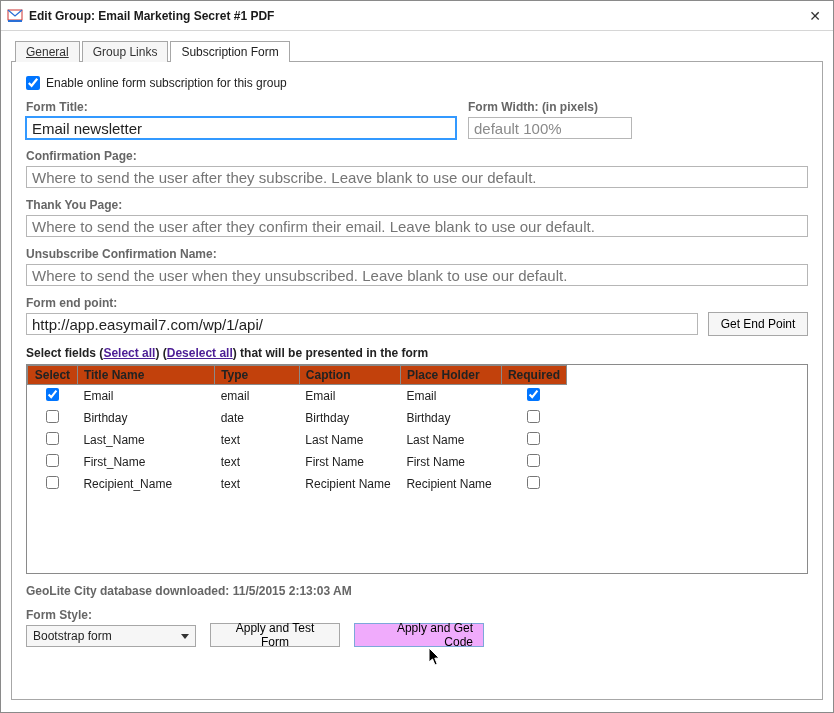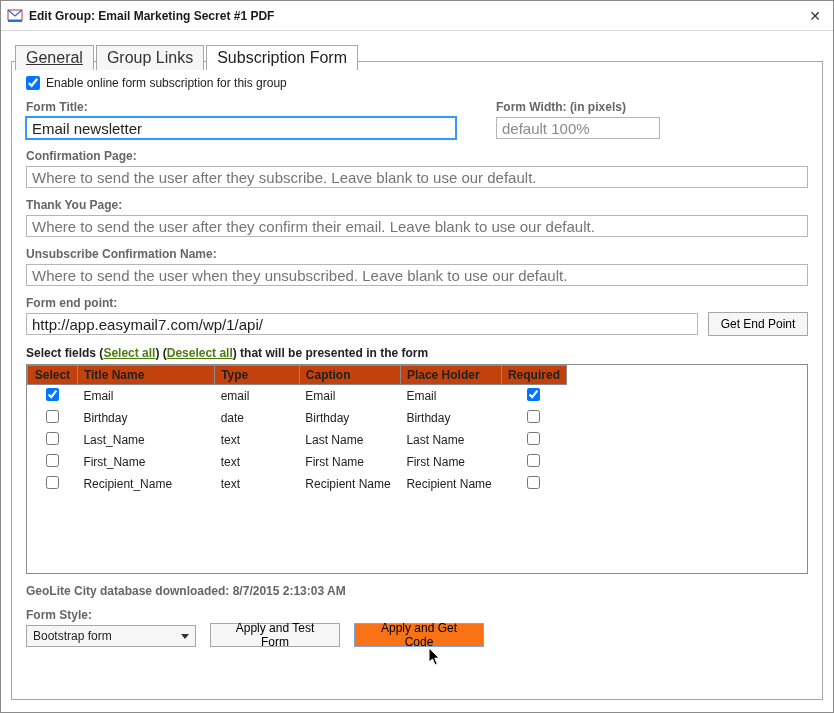--- a/index.html
+++ b/index.html
@@ -7,49 +7,49 @@
 
 .window { width: 834px; height: 713px; border: 1px solid #8a8a8a; display: flex; flex-direction: column; background:#fff; position: relative; }
 .titlebar { height: 30px; display: flex; align-items: center; padding: 0 8px 0 6px; border-bottom: 1px solid #d6d6d6; }
 .titlebar .appicon { width:16px; height:16px; margin-right:6px; display:flex; align-items:center; justify-content:center; }
 .titlebar .title { font-size: 12px; font-weight: bold; color:#1a1a1a; flex:1; }
 .close-x { font-size: 14px; color:#333; cursor:pointer; padding:2px 4px; line-height:1; }
 
 .content { flex:1; padding: 6px 10px 12px 10px; display:flex; flex-direction:column; }
 
 .tabstrip { display:flex; align-items:flex-end; height:24px; margin-left:4px; }
-.tab { border:1px solid #a7a7a7; border-bottom:none; padding:3px 10px; font-size:16px; background:#f2f2f2; margin-right:2px; position:relative; top:9px; cursor:pointer; }
+.tab { border:1px solid #a7a7a7; border-bottom:none; padding:3px 10px; font-size:12px; background:#f2f2f2; margin-right:2px; position:relative; top:1px; cursor:pointer; }
 .tab.inactive { background:#f6f6f6; color:#333; }
 .tab.active { background:#fff; z-index:2; }
 .tab .u { text-decoration: underline; }
 
 .panel { border:1px solid #a7a7a7; flex:1; padding:14px 14px 12px 14px; display:flex; flex-direction:column; }
 
 .row { display:flex; align-items:center; margin-bottom:6px; }
 .chk { width:14px; height:14px; margin-right:6px; }
 .label { color:#666; font-weight:bold; margin-bottom:3px; display:block; }
 .normal-label { color:#222; }
 .input { width:100%; border:1px solid #b6b6b6; padding:3px 5px; font-size:15px; height:22px; background:#fff; color:#222; }
 .input.focused { border:1px solid #3399ff; outline:1px solid #3399ff; }
 .placeholderish { color:#8a8a8a; }
 .section { margin-bottom:10px; }
 
-.two-col { display:flex; gap:40px; }
+.two-col { display:flex; gap:12px; }
 .two-col .left { flex: 0 0 430px; }
 .two-col .right { flex: 0 0 164px; }
 
 .endpoint-row { display:flex; gap:10px; align-items:flex-start; }
 .endpoint-row .input-wrap { flex:1; }
 
 .btn { border:1px solid #a7a7a7; background:#f6f6f6; padding:4px 10px; font-size:12px; cursor:pointer; height:24px; display:inline-flex; align-items:center; justify-content:center; }
-.btn.primary-hover { background:#f97316; border-color:#7da7d9; }
+.btn.primary-hover { background:#f0abfc; border-color:#7da7d9;text-align:right; }
 .btn .u { text-decoration: underline; }
 
 .fields-label { font-size:12px; font-weight:bold; margin-bottom:4px; }
-.linklike { color:#4d7c0f; text-decoration:underline; cursor:pointer; }
+.linklike { color:#4c1d95; text-decoration:underline; cursor:pointer; }
 
 .fields-box { border:1px solid #8a8a8a; height:210px; overflow:hidden; }
 table.fields { border-collapse:collapse; width:540px; }
 table.fields th { text-align:left; background:#c2410c; border:1px solid #8a8a8a; padding:2px 6px; font-size:12px; font-weight:bold; }
 table.fields td { padding:3px 6px; font-size:12px; }
 table.fields td.center, table.fields th.center { text-align:center; }
 .cell-chk { width:13px; height:13px; }
 
 .status-line { color:#666; font-weight:bold; margin-top:10px; }
 
@@ -185,21 +185,21 @@
                 <td>Recipient_Name</td>
                 <td>text</td>
                 <td>Recipient Name</td>
                 <td>Recipient Name</td>
                 <td class="center"><input type="checkbox" class="cell-chk" style=""></td>
               </tr>
             </tbody>
         </table>
       </div>
 
-      <div class="status-line">GeoLite City database downloaded: 8/7/2015 2:13:03 AM</div>
+      <div class="status-line">GeoLite City database downloaded: 11/5/2015 2:13:03 AM</div>
 
       <div class="bottom-controls">
         <div>
           <span class="label">Form Style:</span>
           <div class="select">
             <span>Bootstrap form</span>
             <span class="caret-down"></span>
           </div>
         </div>
         <button class="btn" style="width:130px;">Apply and Test Form</button>

